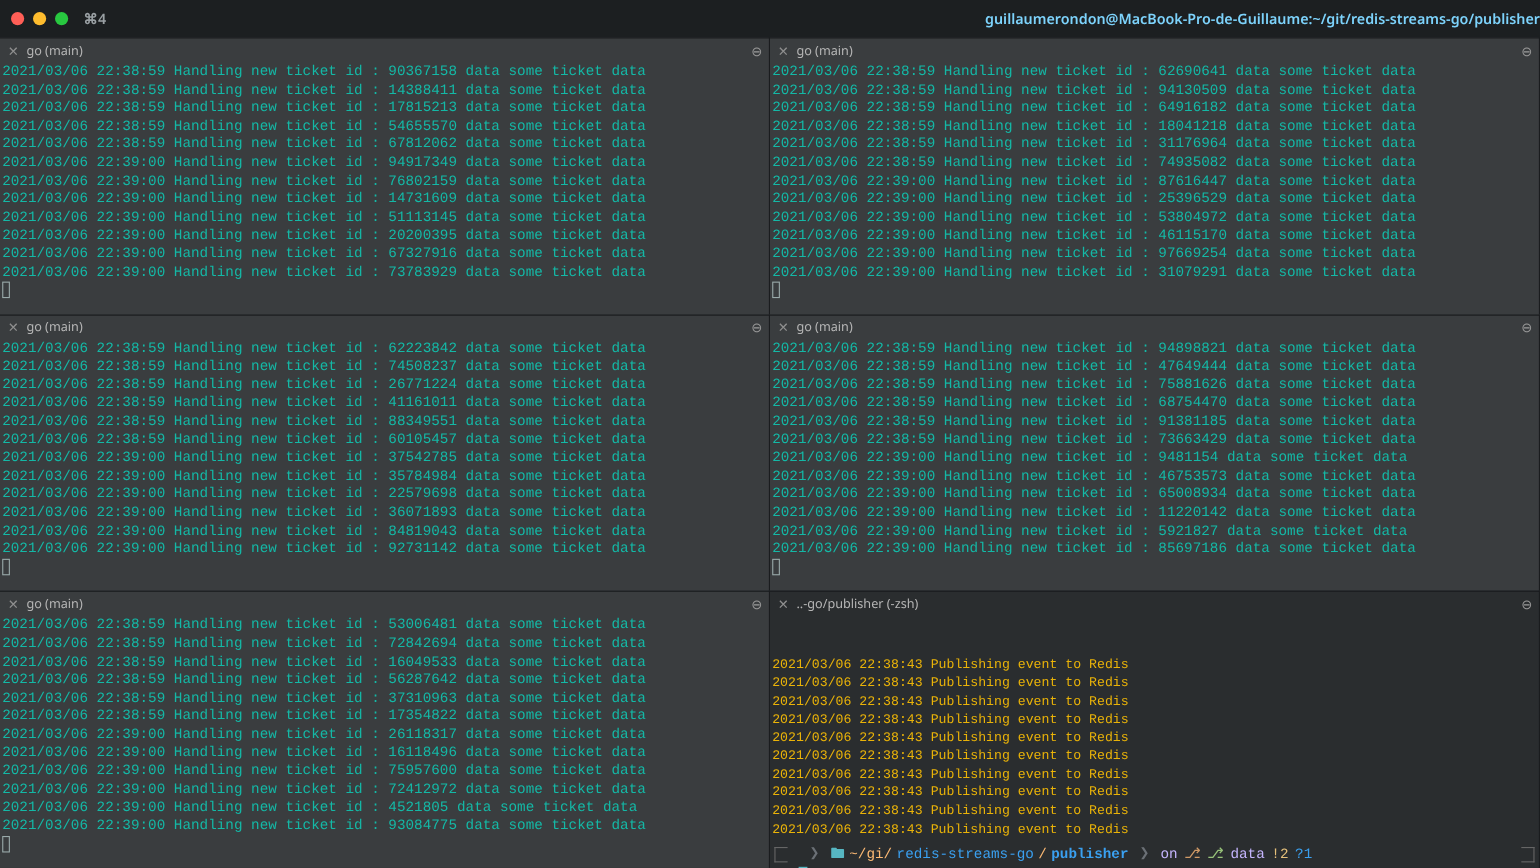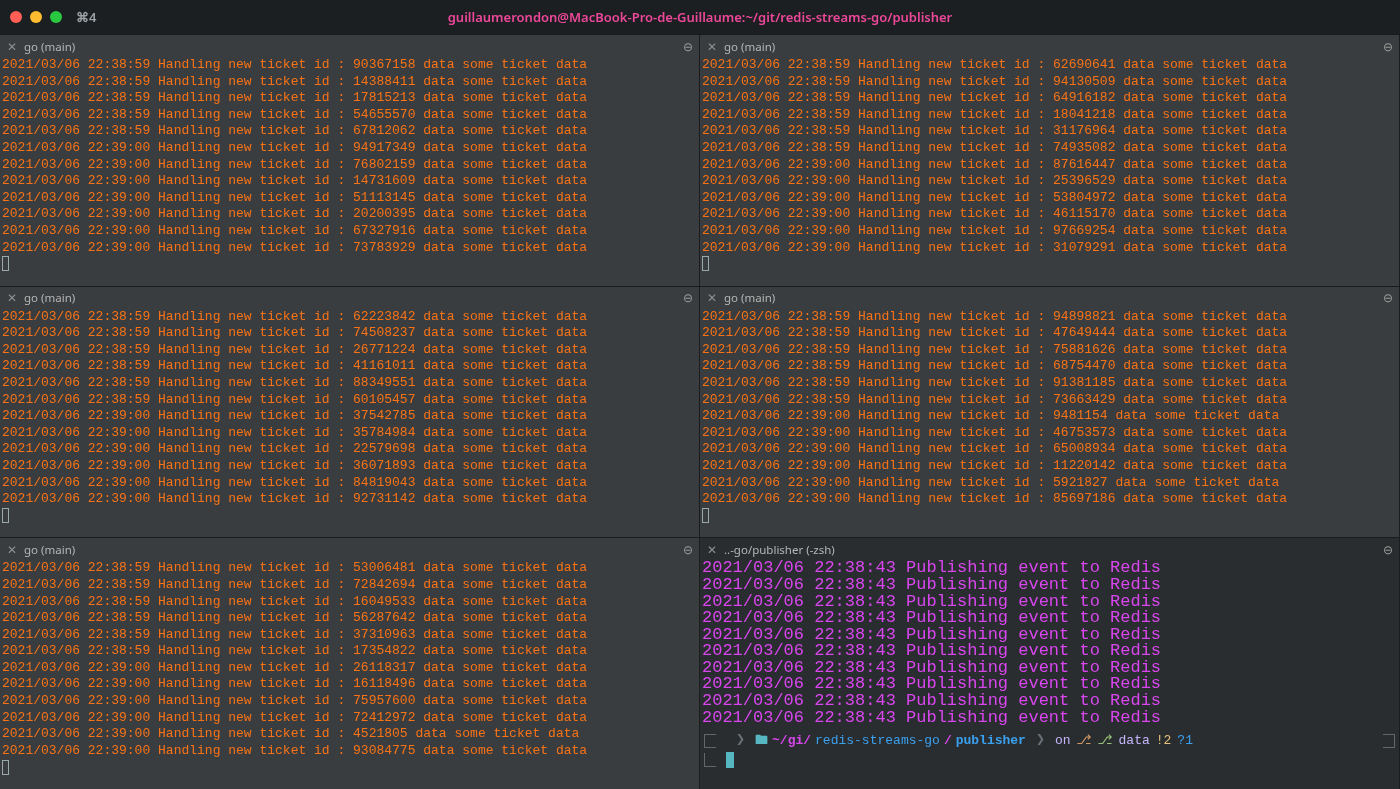--- a/index.html
+++ b/index.html
@@ -18,22 +18,22 @@
     align-items: center;
     padding: 0 10px;
     position: relative;
   }
   .traffic-lights { display: flex; gap: 8px; align-items: center; margin-right: 14px; }
   .tl { width: 12px; height: 12px; border-radius: 50%; }
   .tl-red { background: #ff5f57; }
   .tl-yellow { background: #febc2e; }
   .tl-green { background: #28c840; }
   .title-center {
-    position: absolute; left: 0; right: 0; text-align: center;
-    font-size: 13px; color: #ec4899; font-weight: 600;
+    position: absolute; left: 0; right: 0; text-align: right;
+    font-size: 13px; color: #7dd3fc; font-weight: 600;
     font-family: -apple-system, system-ui, sans-serif;
     pointer-events: none;
   }
   .hotkey { color: #9aa0a4; font-family: -apple-system, system-ui, sans-serif; font-size: 13px; font-weight:600;}
   .grid {
     display: grid;
     grid-template-columns: 1fr 1fr;
     grid-template-rows: repeat(3, 1fr);
     height: calc(789px - 34px);
     width: 1400px;
@@ -58,21 +58,21 @@
     font-family: -apple-system, system-ui, sans-serif;
   }
   .pane-header .close { color: #8f8f8f; font-size: 12px; width: 12px; text-align:center; cursor:pointer;}
   .pane-header .spacer { flex: 1; }
   .pane-header .menu { color: #999; font-size: 12px; cursor:pointer;}
   .pane-body {
     flex: 1;
     white-space: pre;
     font-size: 13px;
     line-height: 16.6px;
-    color: #f97316;
+    color: #14b8a6;
     padding: 0 2px;
     overflow: hidden;
   }
   .cursor {
     display: inline-block;
     width: 7px; height: 15px;
     border: 1px solid #9aa;
     vertical-align: middle;
   }
   .cursor-solid {
@@ -81,21 +81,21 @@
     background: #56b6c2;
     vertical-align: -2px;
   }
   .prompt-line {
     display: flex; align-items: center; gap: 6px;
     font-size: 13px; line-height: 18px; padding: 6px 4px 0;
     flex-wrap: wrap;
   }
   .prompt2 { padding: 2px 4px 0; }
   .seg { display:inline-flex; align-items:center; gap:4px; }
-  .c-teal { color: #d946ef; font-weight: bold; }
+  .c-teal { color: #fdba74; }
   .c-blue { color: #3aa0f0; text-align: center; }
   .c-white { color: #c4b5fd; }
   .c-yellow { color: #e5c07b; }
   .chev { color: #6b7076; font-size: 15px; margin: 0 4px; }
   .apple { color: #d8d8d8; font-size: 14px; }
   .folder { color: #56b6c2; font-size: 13px; }
   .branch { color: #98c379; font-size: 13px; }
   .gh { color: #d19a66; font-size: 13px; }
   .left-box {
     display:inline-block; width:12px; height:14px;
@@ -110,24 +110,25 @@
     vertical-align:-2px;
   }
   .bottom-right-body {
     flex: 1;
     display: flex;
     flex-direction: column;
     overflow: hidden;
   }
   .publisher-lines {
     white-space: pre;
-    font-size: 17px;
+    font-size: 12px;
     line-height: 16.6px;
-    color: #d946ef;
+    color: #eab308;
     padding: 0 2px;
+    margin-top: 36px;
   }
 </style>
 </head>
 <body>
 
 <div class="titlebar">
   <div class="traffic-lights">
     <div class="tl tl-red"></div>
     <div class="tl tl-yellow"></div>
     <div class="tl tl-green"></div>

